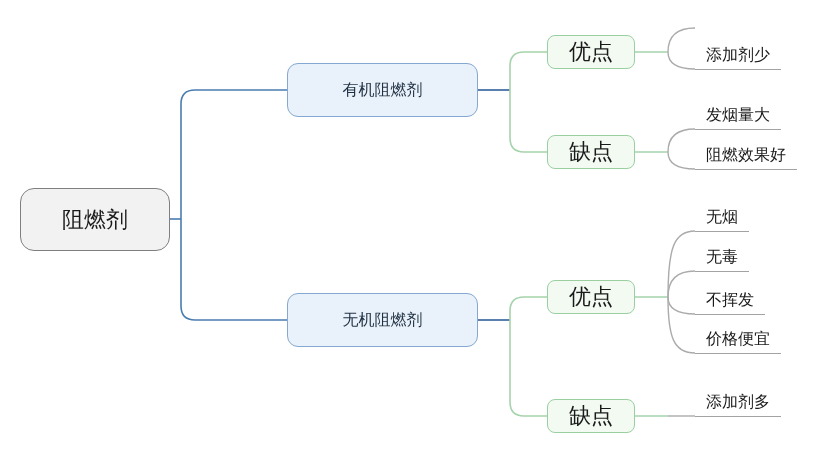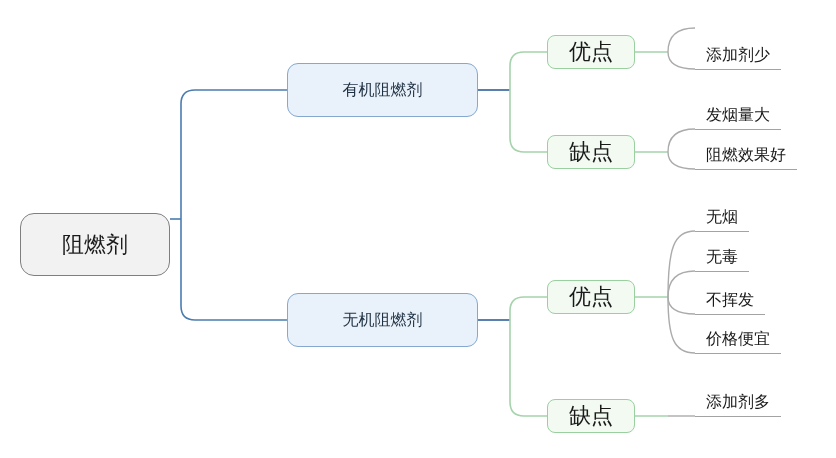--- a/index.html
+++ b/index.html
@@ -23,21 +23,20 @@
     color:#1a1a1a;
     cursor:pointer;
     white-space:nowrap;
   }
   .node.root{
     left:20px;top:188px;width:150px;height:63px;
     background:var(--root_fill,#f2f2f2);
     border:1.6px solid var(--root_border,#808080);
     border-radius:14px;
     font-size:22px;
-    margin-top:25px;
   }
   .node.branch{
     width:191px;height:54px;
     background:var(--branch_fill,#e9f1fa);
     border:1.6px solid var(--branch_border,#85a8d0);
     border-radius:11px;
     font-size:16px;
     color:var(--branch_text,#1f3042);
   }
   .node.branch.b1{left:287px;top:63px;}

